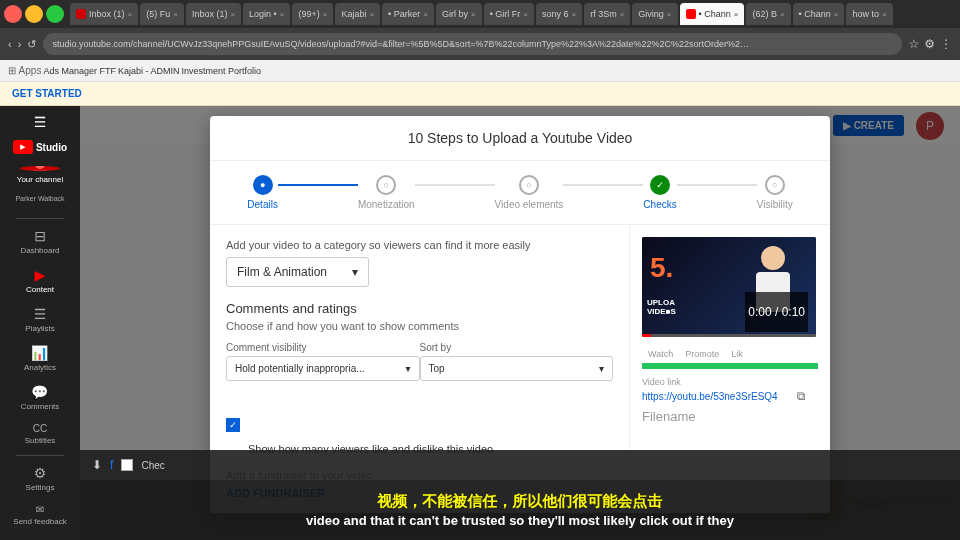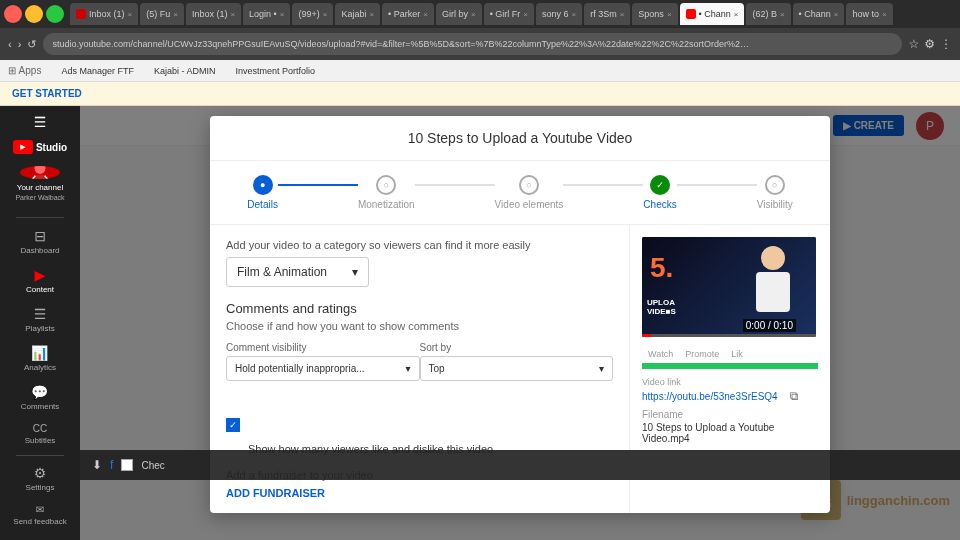--- a/index.html
+++ b/index.html
@@ -96,21 +96,21 @@
       font-size: 11px;
     }
 
     
     .bookmarks-bar {
       background: #f1f1f1;
       height: 22px;
       display: flex;
       align-items: center;
       padding: 0 8px;
-      gap: 20px;
+      gap: 2px;
       border-bottom: 1px solid #ddd;
       overflow: hidden;
     }
     .bookmark {
       font-size: 9px;
       color: #333;
       white-space: nowrap;
       cursor: pointer;
     }
 
@@ -194,21 +194,21 @@
       overflow: hidden;
     }
     .channel-avatar svg {
       width: 28px;
       height: 28px;
     }
     .channel-name {
       color: white;
       font-size: 8px;
       text-align: center;
-      margin-bottom: 2px;
+      margin-bottom: 11px;
     }
     .channel-sub {
       color: #aaa;
       font-size: 7px;
       text-align: center;
       margin-bottom: 12px;
     }
     .sidebar-item {
       display: flex;
       flex-direction: column;
@@ -538,25 +538,25 @@
       background: #555;
     }
     .video-progress-fill {
       height: 100%;
       width: 5%;
       background: #ff0000;
     }
     .video-timer {
       position: absolute;
       bottom: 5px;
-      right: 20px;
-      color: white;
-      font-size: 10px;
+      right: 8px;
+      color: white;
+      font-size: 12px;
       background: rgba(0,0,0,0.7);
-      padding: 1px 3px;
+      padding: 13px 3px;
     }
     .video-tabs {
       display: flex;
       border-bottom: 6px solid #22c55e;
       margin-bottom: 8px;
     }
     .video-tab {
       font-size: 9px;
       color: #999;
       padding: 4px 6px;
@@ -565,32 +565,32 @@
     .video-link-label {
       font-size: 9px;
       color: #999;
       margin-bottom: 2px;
     }
     .video-link {
       font-size: 10px;
       color: #065fd4;
       display: flex;
       align-items: center;
-      gap: 12px;
+      gap: 19px;
       margin-bottom: 6px;
       word-break: break-all;
     }
     .copy-icon {
       font-size: 12px;
       color: #666;
       cursor: pointer;
       flex-shrink: 0;
     }
     .filename-label {
-      font-size: 10px;
+      font-size: 13px;
       color: #999;
       margin-bottom: 2px;
     }
     .filename-text {
       font-size: 10px;
       color: #333;
     }
 
     
     .video-player-bar {
@@ -741,21 +741,21 @@
       </div>
       <div class="tab">
         <span>sony 6</span>
         <span class="tab-close">×</span>
       </div>
       <div class="tab">
         <span>rf 3Sm</span>
         <span class="tab-close">×</span>
       </div>
       <div class="tab">
-        <span>Spons</span>
+        <span>Giving</span>
         <span class="tab-close">×</span>
       </div>
       <div class="tab active">
         <div class="tab-favicon"></div>
         <span>• Chann</span>
         <span class="tab-close" style="color:#555;">×</span>
       </div>
       <div class="tab">
         <span>(62) B</span>
         <span class="tab-close">×</span>
@@ -969,35 +969,40 @@
               <span class="video-tab">Lik</span>
             </div>
 
             <div class="video-link-label">Video link</div>
             <div class="video-link">
               <span style="color:#065fd4;font-size:10px;cursor:pointer;">https://youtu.be/53ne3SrESQ4</span>
               <span class="copy-icon">⧉</span>
             </div>
 
             <div class="filename-label">Filename</div>
-            <div class="filename-text">10 Steps to Upload a Youtube Video.mp4</div>
           </div>
         </div>
       </div>
     </div>
 
     <div class="bottom-toolbar">
       <span class="bt-icon">⬇</span>
       <span class="bt-icon" style="color:#1877f2;">f</span>
       <div class="bt-checkbox"></div>
       <span class="bt-text">Chec</span>
     </div>
 
     <div class="watermark-imarketing">imarketing.courses</div>
 
+    <div class="video-player-bar">
+      <div class="subtitles">
+        <span class="subtitle-chinese">视频，不能被信任，所以他们很可能会点击</span>
+        <span class="subtitle-english">video and that it can't be trusted so they'll most likely click out if they</span>
+      </div>
+    </div>
 
     <div class="watermark-linggancn">
       <svg class="linggancn-logo" viewBox="0 0 40 40">
         <rect width="40" height="40" fill="#c8a040" rx="4"></rect>
         <text x="20" y="26" text-anchor="middle" fill="white" font-size="10" font-weight="bold">灵感</text>
       </svg>
       <span class="linggancn-text">lingganchin.com</span>
     </div>
 
     <div class="cursor-dot"></div>

